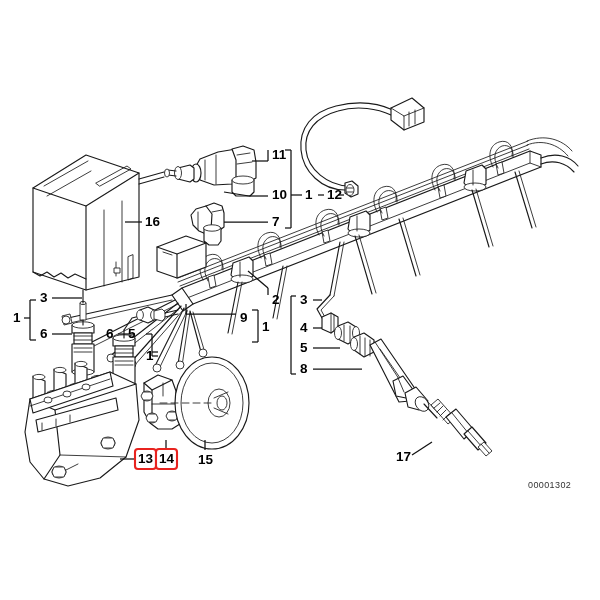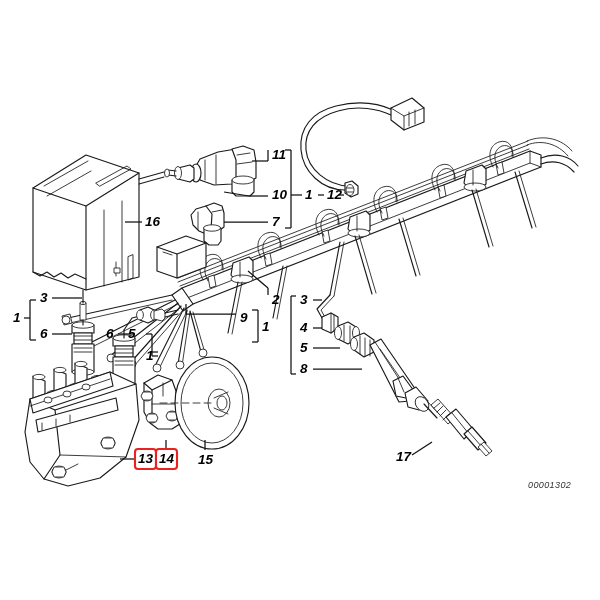--- a/index.html
+++ b/index.html
@@ -12,21 +12,20 @@
     width: 600px;
     height: 600px;
     font-family: "Liberation Sans", sans-serif;
     overflow: hidden;
   }
   #diagram-root {
     position: relative;
     width: 600px;
     height: 600px;
     background: #0f172a;
-    font-style: italic;
   }
   svg.diagram-canvas {
     display: block;
     width: 600px;
     height: 600px;
     background: #ffffff;
   }
   .ln {
     fill: none;
     stroke: #1a1a1a;

